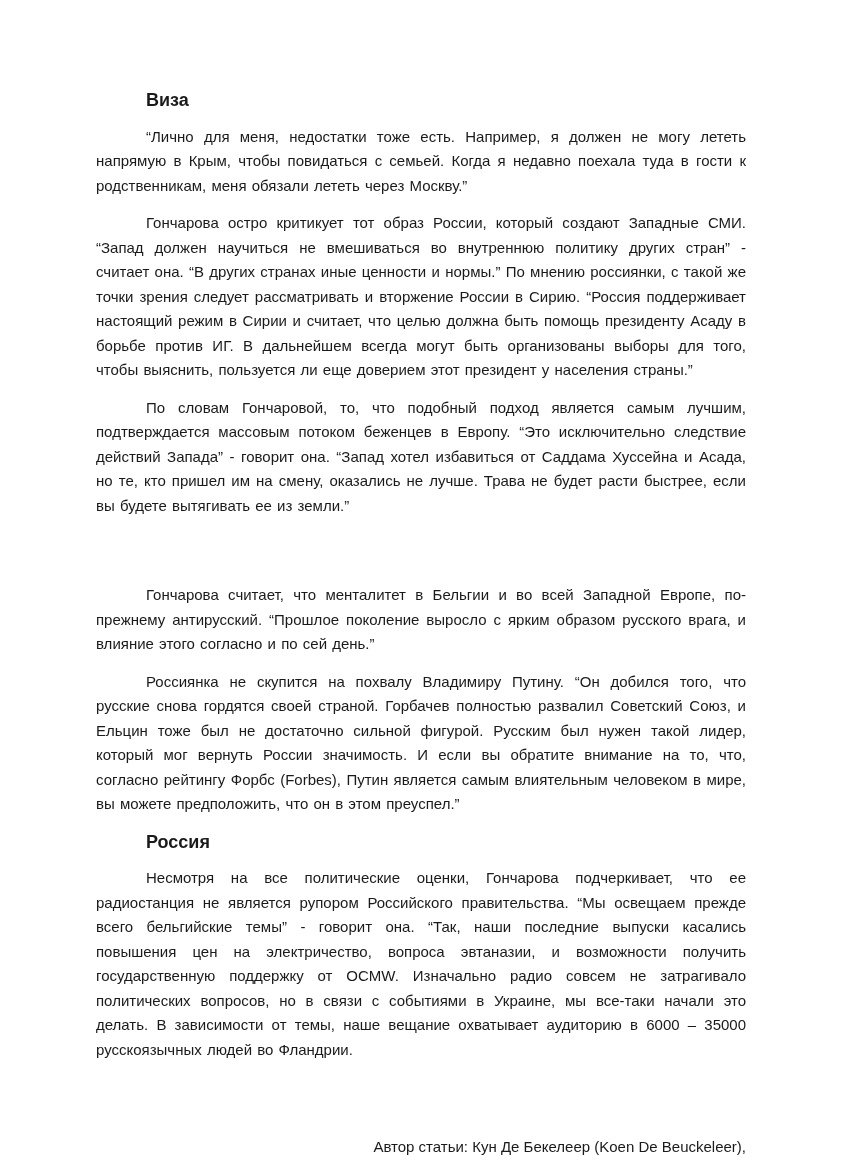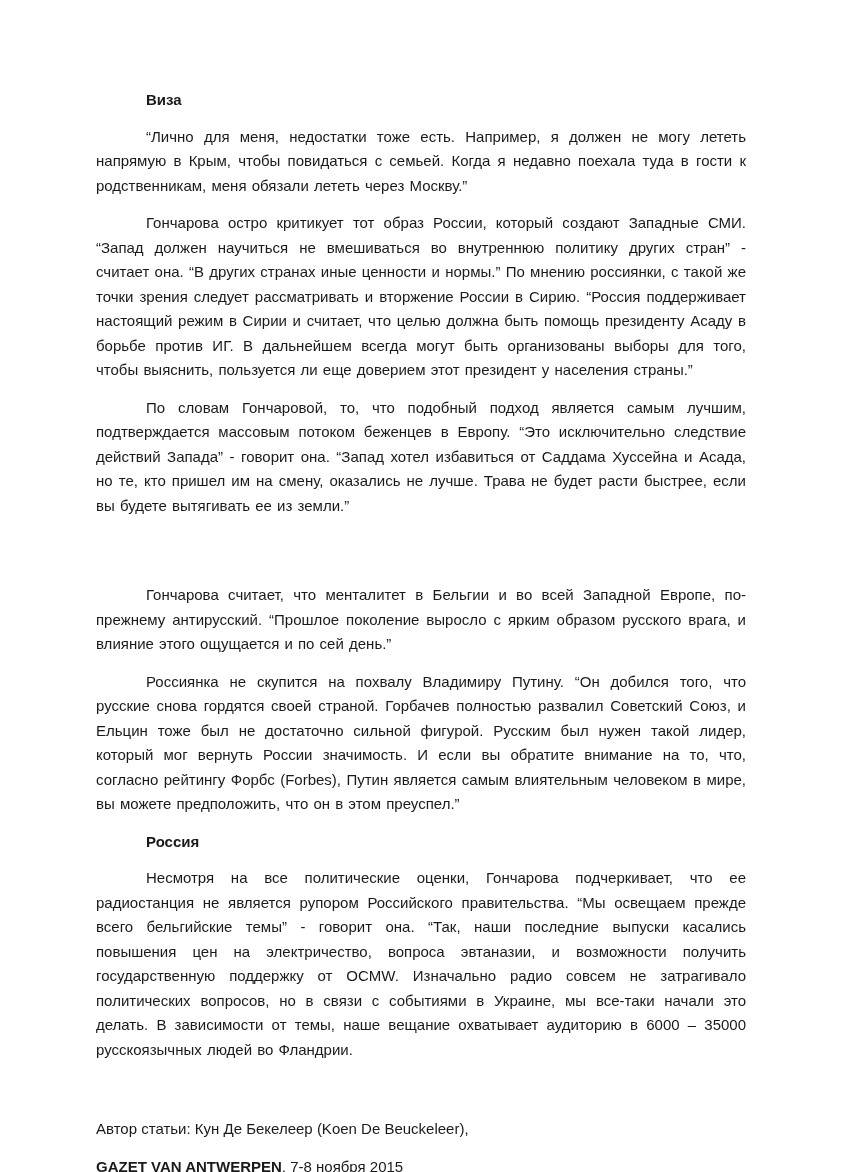--- a/index.html
+++ b/index.html
@@ -17,37 +17,37 @@
     font-family: "Liberation Sans", "DejaVu Sans", sans-serif;
     color: #1a1a1a;
     font-size: 15px;
     line-height: 24.5px;
     overflow: hidden;
   }
   .heading {
     font-weight: bold;
     margin: 0 0 12px 0;
     padding-left: 50px;
-    font-size: 15px;
+    font-size: 18px;
   }
   .para {
     margin: 0 0 13px 0;
     text-align: justify;
     text-indent: 50px;
     word-spacing: 1px;
   }
   .spacer-big {
     height: 52px;
   }
   .spacer-footer {
     height: 42px;
   }
   .footer-line {
-    margin: 0 0 13px 0;
-    text-align: left;
+    margin: 18px 0 13px 0;
+    text-align: right;
     text-indent: 0;
   }
   .bold {
     font-weight: bold;
   }
 </style>
 </head>
 <body>
 
 <div class="page">
@@ -55,21 +55,21 @@
   <h2 class="heading">Виза</h2>
 
   <p class="para">“Лично для меня, недостатки тоже есть. Например, я должен не могу лететь напрямую в Крым, чтобы повидаться с семьей. Когда я недавно поехала туда в гости к родственникам, меня обязали лететь через Москву.”</p>
 
   <p class="para">Гончарова остро критикует тот образ России, который создают Западные СМИ. “Запад должен научиться не вмешиваться во внутреннюю политику других стран” - считает она. “В других странах иные ценности и нормы.” По мнению россиянки, с такой же точки зрения следует рассматривать  и вторжение России в Сирию.  “Россия поддерживает настоящий режим в Сирии и считает, что  целью должна быть помощь президенту Асаду в борьбе против ИГ. В дальнейшем всегда могут быть организованы выборы для того, чтобы выяснить, пользуется ли еще доверием этот президент у населения страны.”</p>
 
   <p class="para">По словам Гончаровой, то, что подобный подход является самым лучшим, подтверждается массовым потоком беженцев в Европу. “Это исключительно следствие действий Запада” -  говорит она.  “Запад хотел избавиться от Саддама Хуссейна и Асада, но те, кто пришел им на смену, оказались не лучше. Трава не будет расти быстрее, если вы будете вытягивать ее из земли.”</p>
 
   <div class="spacer-big"></div>
 
-  <p class="para">Гончарова считает, что менталитет в Бельгии и во всей Западной Европе, по-прежнему антирусский. “Прошлое поколение выросло с ярким образом русского врага, и влияние этого ощущается и по сей день.”</p>
+  <p class="para">Гончарова считает, что менталитет в Бельгии и во всей Западной Европе, по-прежнему антирусский. “Прошлое поколение выросло с ярким образом русского врага, и влияние этого согласно и по сей день.”</p>
 
   <p class="para">Россиянка не скупится на похвалу Владимиру Путину. “Он добился того, что русские снова гордятся своей страной. Горбачев полностью развалил Советский Союз, и Ельцин тоже был не достаточно сильной фигурой. Русским был нужен такой лидер, который мог вернуть России значимость. И если вы обратите внимание на то, что, согласно рейтингу Форбс (Forbes), Путин является самым влиятельным человеком в мире, вы можете предположить, что он в этом преуспел.”</p>
 
   <h2 class="heading">Россия</h2>
 
   <p class="para">Несмотря на все  политические  оценки, Гончарова подчеркивает, что ее радиостанция не является рупором Российского правительства. “Мы освещаем  прежде всего бельгийские темы” - говорит она. “Так, наши последние выпуски касались повышения цен на электричество, вопроса  эвтаназии,  и  возможности  получить  государственную  поддержку  от  OCMW. Изначально радио совсем не затрагивало  политических вопросов, но в связи с событиями в Украине, мы  все-таки начали  это  делать. В зависимости от темы, наше вещание охватывает аудиторию в  6000 – 35000 русскоязычных людей во Фландрии.</p>
 
   <div class="spacer-footer"></div>
 
   <p class="footer-line">Автор статьи: Кун Де Бекелеер (Koen De Beuckeleer),</p>

